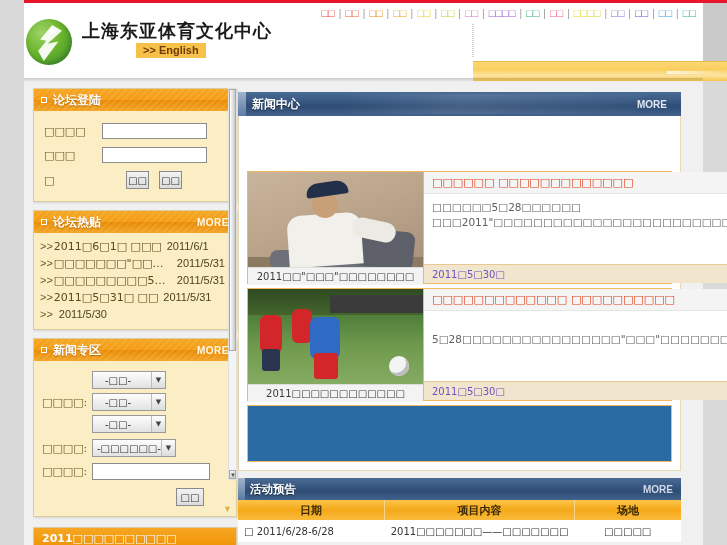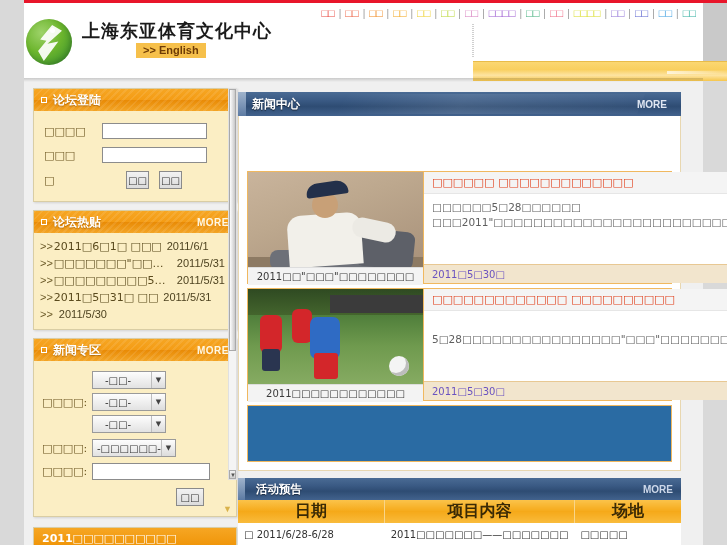--- a/index.html
+++ b/index.html
@@ -335,50 +335,50 @@
   
   .blue-block {
     margin: 0 8px 8px 8px; height: 57px;
     background: #2a6ba3; border: 1px solid #f0b85f;
   }
   
   .act-wrap { margin-top: 7px; }
   .act-hd {
     height: 22px; position: relative; overflow: hidden;
     background: linear-gradient(180deg,#4a6b94 0%, #3a5a84 35%, #2e4c73 60%, #42628d 100%);
-    display: flex; align-items: center; padding-left: 6px;
+    display: flex; align-items: center;
   }
   .act-hd::before{
     content:""; position:absolute; left:0; top:0; bottom:0; width: 7px;
     background: linear-gradient(180deg,#9fb3cc,#5d7ba3);
   }
   .act-title {
     margin-left: 12px; color: #ffffff; font-weight: bold; font-size: 11.5px;
     font-family: "DejaVu Sans", sans-serif; text-shadow: 0 1px 1px rgba(0,0,0,.5);
     position: relative; z-index:2;
   }
   .act-more {
     margin-left:auto; margin-right: 8px; color:#cdd8ea; font-size:10px;
     font-weight:bold; text-decoration:none; position:relative; z-index:2;
   }
   .act-table { width: 100%; border-collapse: collapse; background: #ffffff; }
   .act-table th {
     height: 20px;
     background: linear-gradient(180deg,#fbc34a 0%, #f5a919 50%, #f9bb3c 100%);
-    color: #3a2a05; font-size: 16px; font-weight: bold;
+    color: #3a2a05; font-size: 11px; font-weight: bold;
     font-family: "DejaVu Sans", sans-serif;
     border-right: 1px solid #f8d58a;
   }
   .act-table th:last-child { border-right: none; }
   .act-table td {
     height: 22px; font-size: 10px; color: #333;
     font-family: "DejaVu Sans", sans-serif;
     padding: 0 6px; white-space: nowrap; overflow: hidden;
   }
-  .act-table td.c { }
+  .act-table td.c { text-align: center; }
 </style>
 </head>
 <body>
 
 <div class="page">
 
   <div class="top-left-pad"></div>
   <div class="top-rule"></div>
   <div class="header-right-gray"></div>
   <div class="body-right-gray"></div>

